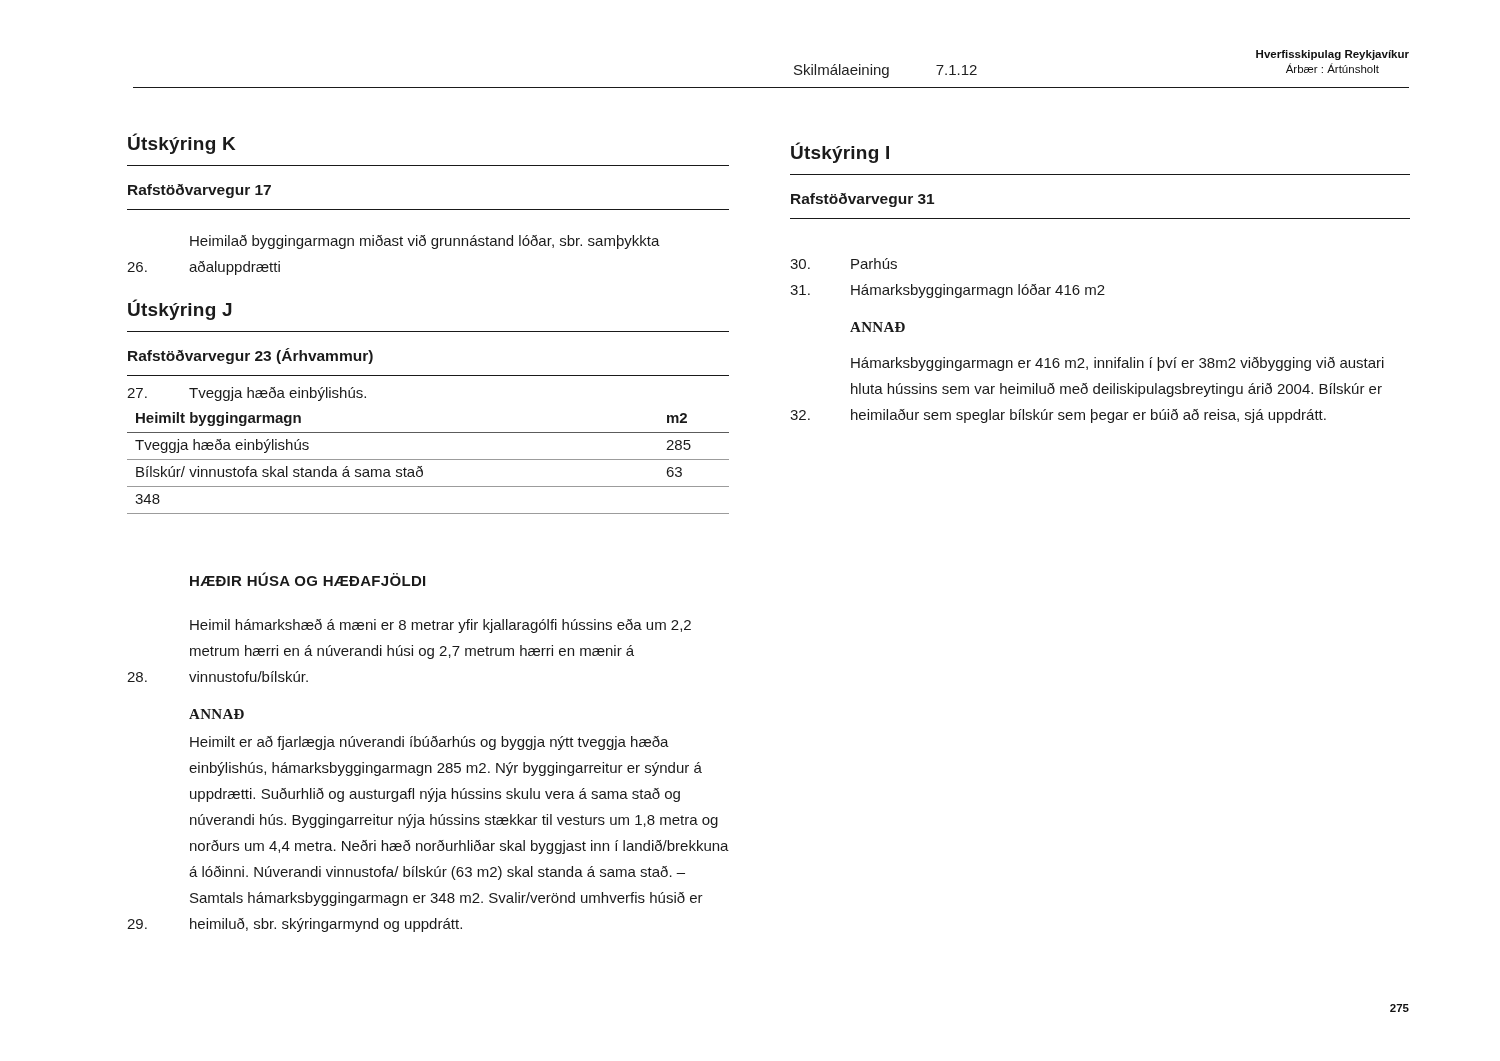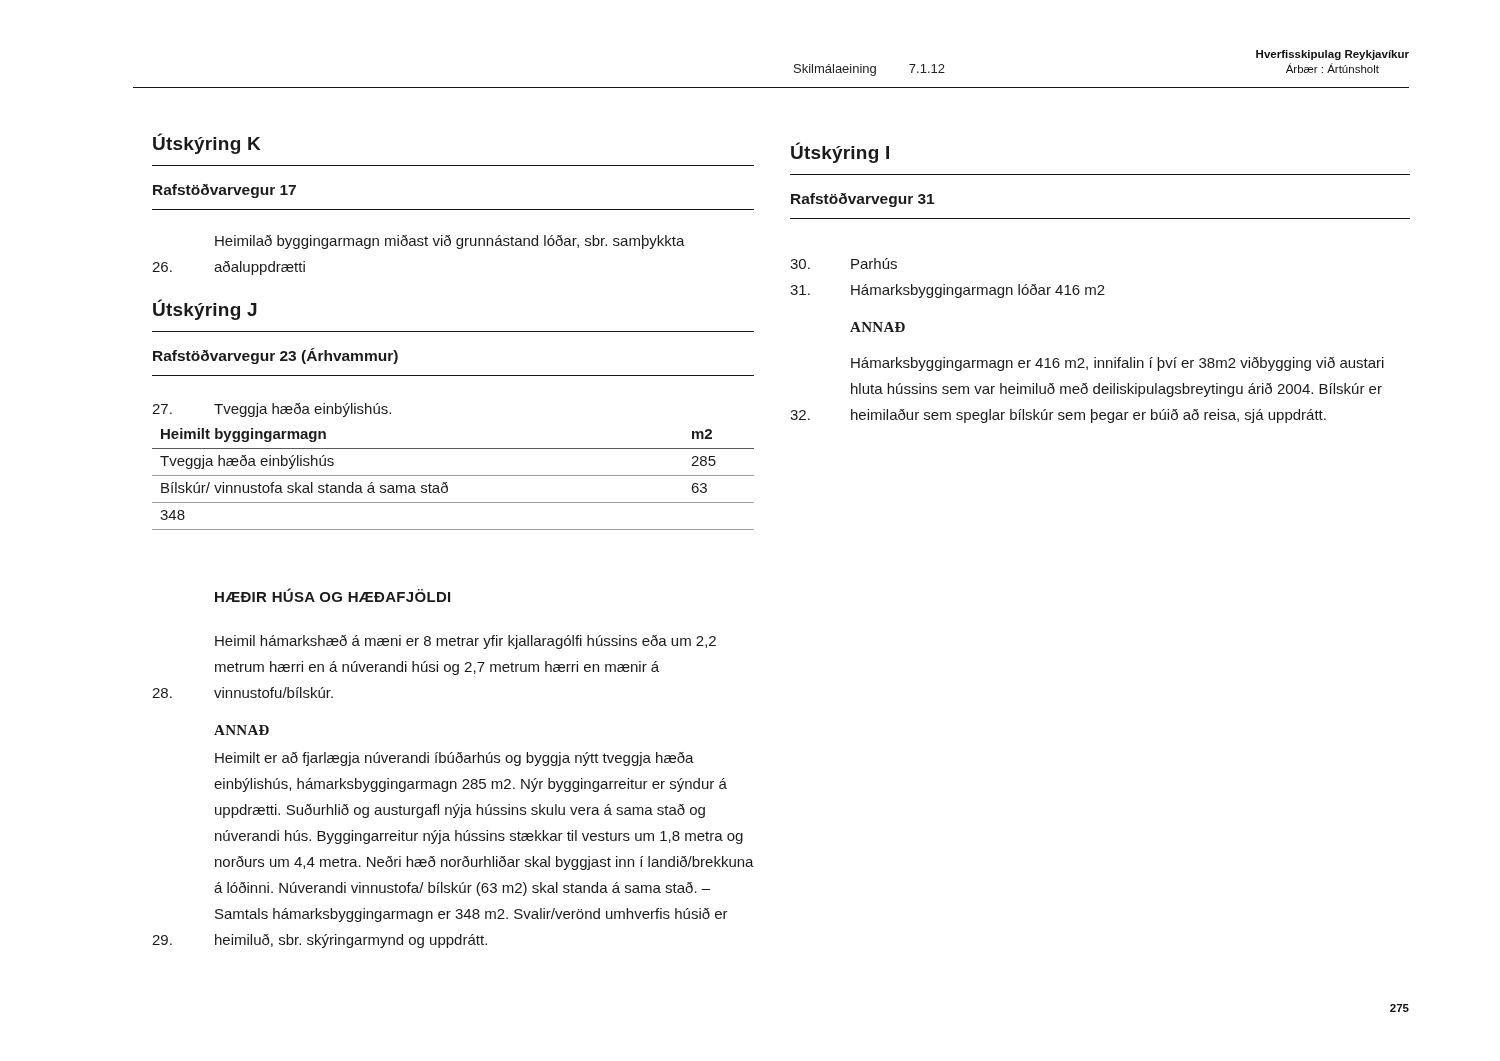--- a/index.html
+++ b/index.html
@@ -9,34 +9,34 @@
     position: relative; overflow: hidden;
     font-family: "Liberation Sans", sans-serif;
     color: #1b1b1b;
     -webkit-font-smoothing: antialiased;
   }
   .page { position: absolute; inset: 0; background: #fff; }
 
   
   .hdr-center {
     position: absolute; left: 793px; top: 61px;
-    display: flex; gap: 32px; font-size: 13px; color: #222;
+    display: flex; gap: 46px; font-size: 15px; color: #222;
   }
   .hdr-right {
     position: absolute; right: 91px; top: 47px;
     text-align: center; font-size: 11.5px; line-height: 15px; color: #111;
   }
   .hdr-right .org { font-weight: bold; }
   .hdr-rule {
     position: absolute; left: 133px; right: 91px; top: 87px;
     height: 1px; background: #1b1b1b;
   }
 
   
-  .col-left  { position: absolute; left: 152px; top: 133px; width: 602px; }
+  .col-left  { position: absolute; left: 127px; top: 133px; width: 602px; }
   .col-right { position: absolute; left: 790px; top: 142px; width: 620px; }
 
   .sec-title {
     font-size: 19px; font-weight: bold; letter-spacing: .2px;
     padding-bottom: 10px; border-bottom: 1.5px solid #1a1a1a;
   }
   .sub-title {
     font-size: 15.5px; font-weight: bold; margin-top: 15px;
     padding-bottom: 10px; border-bottom: 1.2px solid #1a1a1a;
   }
@@ -66,21 +66,21 @@
     font-size: 11.5px; font-weight: bold; color: #111;
   }
 
   
   .mt0  { margin-top: 0; }
   .mt6  { margin-top: 6px; }
   .mt7  { margin-top: 14px; }
   .mt8  { margin-top: 23px; }
   .mt18 { margin-top: 18px; }
   .mt19 { margin-top: 19px; }
-  .mt20 { margin-top: 20px; }
+  .mt20 { margin-top: 4px; }
   .mt22 { margin-top: 16px; font-family: Liberation Serif, serif; }
   .mt32 { margin-top: 32px; }
   .mt58 { margin-top: 58px; }
   .ml60 { margin-left: 60px; }
   .ml62 { margin-left: 62px; }
 </style>
 </head>
 <body>
 
 <div class="page">

